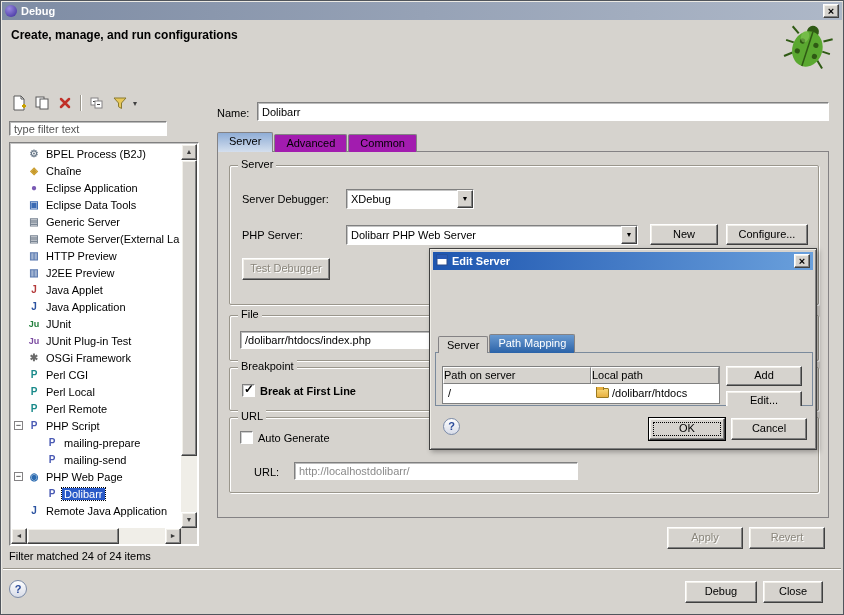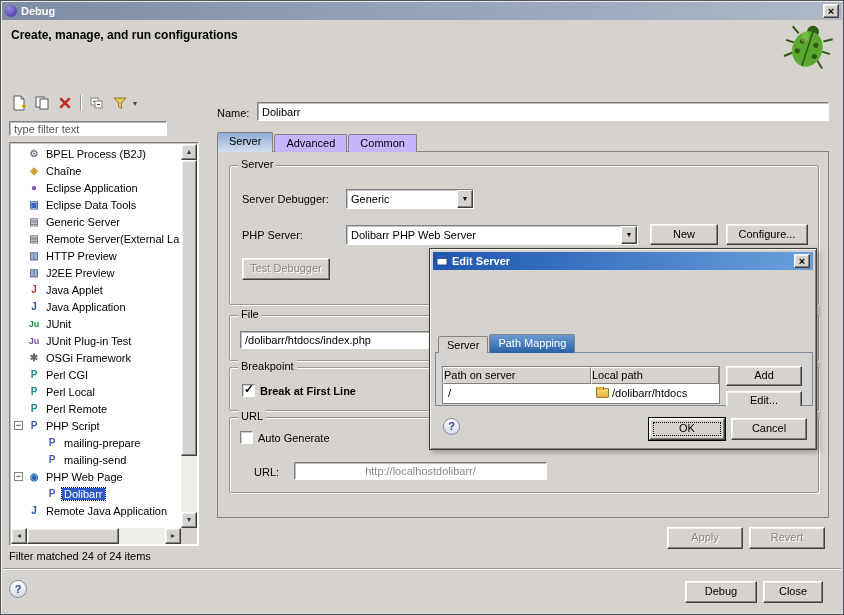--- a/index.html
+++ b/index.html
@@ -44,21 +44,21 @@
   .sb-v{position:absolute;right:1px;top:1px;width:16px;bottom:17px;background:#f0eee8}
   .sb-h{position:absolute;left:1px;bottom:1px;height:16px;right:17px;background:#f0eee8}
   .sb-corner{position:absolute;right:1px;bottom:1px;width:16px;height:16px;background:#d6d3ce}
   .sb-btn{position:absolute;width:16px;height:16px;font-size:7px;line-height:14px;text-align:center;color:#3a3a3a}
   .sb-thumb{position:absolute}
   .sb-status{position:absolute;left:8px;top:549px}
   
   .name-label{position:absolute;left:216px;top:106px}
   .name-field{position:absolute;left:256px;top:101px;width:572px;height:19px;padding:1px 4px;font:inherit;outline:none}
   .tabs{position:absolute;left:216px;top:131px;height:20px;display:flex;align-items:flex-end;z-index:2}
-  .tab{height:18px;padding:2px 11px 0;background:#c4b5fd;border:1px solid #848284;border-bottom:none;
+  .tab{height:18px;padding:2px 11px 0;background:#a21caf;border:1px solid #848284;border-bottom:none;
        border-radius:2px 2px 0 0;margin-right:1px}
   .tab.selected{height:20px;background:linear-gradient(180deg,#8fadd6,#d4dfee)}
   .tabpane{position:absolute;left:216px;top:150px;width:612px;height:367px;border:1px solid #848284}
   .group{position:absolute;border:1px solid #9a968c;border-radius:2px;box-shadow:inset 1px 1px 0 #fff,1px 1px 0 #fff}
   .gtitle{position:absolute;top:-8px;left:8px;background:#d6d3ce;padding:0 3px}
   .flabel{position:absolute}
   .combo{position:absolute;background:#fff;border:1px solid;border-color:#808080 #fff #fff #808080;
          box-shadow:inset 1px 1px 0 rgba(60,60,60,.3);display:flex;align-items:stretch}
   .cval{flex:1;padding:1px 4px;overflow:hidden;white-space:nowrap;line-height:16px}
   .cbtn{width:16px;background:#d6d3ce;border:1px solid;border-color:#fff #404040 #404040 #fff;
@@ -289,21 +289,21 @@
     <span class="tab selected">Server</span>
     <span class="tab">Advanced</span>
     <span class="tab">Common</span>
   </div>
   <div class="tabpane"></div>
 
   <div class="group" style="left:228px;top:164px;width:590px;height:140px">
     <span class="gtitle">Server</span>
     <span class="flabel" style="left:12px;top:27px">Server Debugger:</span>
     <div class="combo" style="left:116px;top:23px;width:128px;height:20px">
-      <span class="cval">Generic</span>
+      <span class="cval">XDebug</span>
       <span class="cbtn">▼</span>
     </div>
     <span class="flabel" style="left:12px;top:63px">PHP Server:</span>
     <div class="combo" style="left:116px;top:59px;width:292px;height:20px">
       <span class="cval">Dolibarr PHP Web Server</span>
       <span class="cbtn">▼</span>
     </div>
     <span class="btn raised" style="left:420px;top:58px;width:68px;height:21px">New</span>
     <span class="btn raised" style="left:496px;top:58px;width:82px;height:21px">Configure...</span>
     <span class="btn raised disabled" style="left:12px;top:92px;width:88px;height:22px">Test Debugger</span>
@@ -318,21 +318,21 @@
     <span class="gtitle">Breakpoint</span>
     <span class="checkbox checked" style="position:absolute;left:12px;top:16px"></span>
     <span class="flabel" style="left:30px;top:17px;font-weight:bold">Break at First Line</span>
   </div>
 
   <div class="group" style="left:228px;top:416px;width:590px;height:76px">
     <span class="gtitle">URL</span>
     <span class="checkbox" style="position:absolute;left:10px;top:13px"></span>
     <span class="flabel" style="left:28px;top:14px">Auto Generate</span>
     <span class="flabel" style="left:24px;top:48px">URL:</span>
-    <input class="tfield sunken" style="left: 64px; top: 44px; width: 253px; height: 18px; color: rgb(138, 138, 138); text-align: center;" value="http://localhostdolibarr/">
+    <input class="tfield sunken" style="left: 64px; top: 44px; width: 284px; height: 18px; color: rgb(138, 138, 138);" value="http://localhostdolibarr/">
   </div>
 
   <span class="btn raised disabled" style="left:666px;top:526px;width:76px;height:22px">Apply</span>
   <span class="btn raised disabled" style="left:748px;top:526px;width:76px;height:22px">Revert</span>
 
   <div class="footer-sep"></div>
   <span class="help-btn" style="left:8px;top:579px">?</span>
   <span class="btn raised" style="left:684px;top:580px;width:72px;height:22px">Debug</span>
   <span class="btn raised" style="left:762px;top:580px;width:60px;height:22px">Close</span>
 

